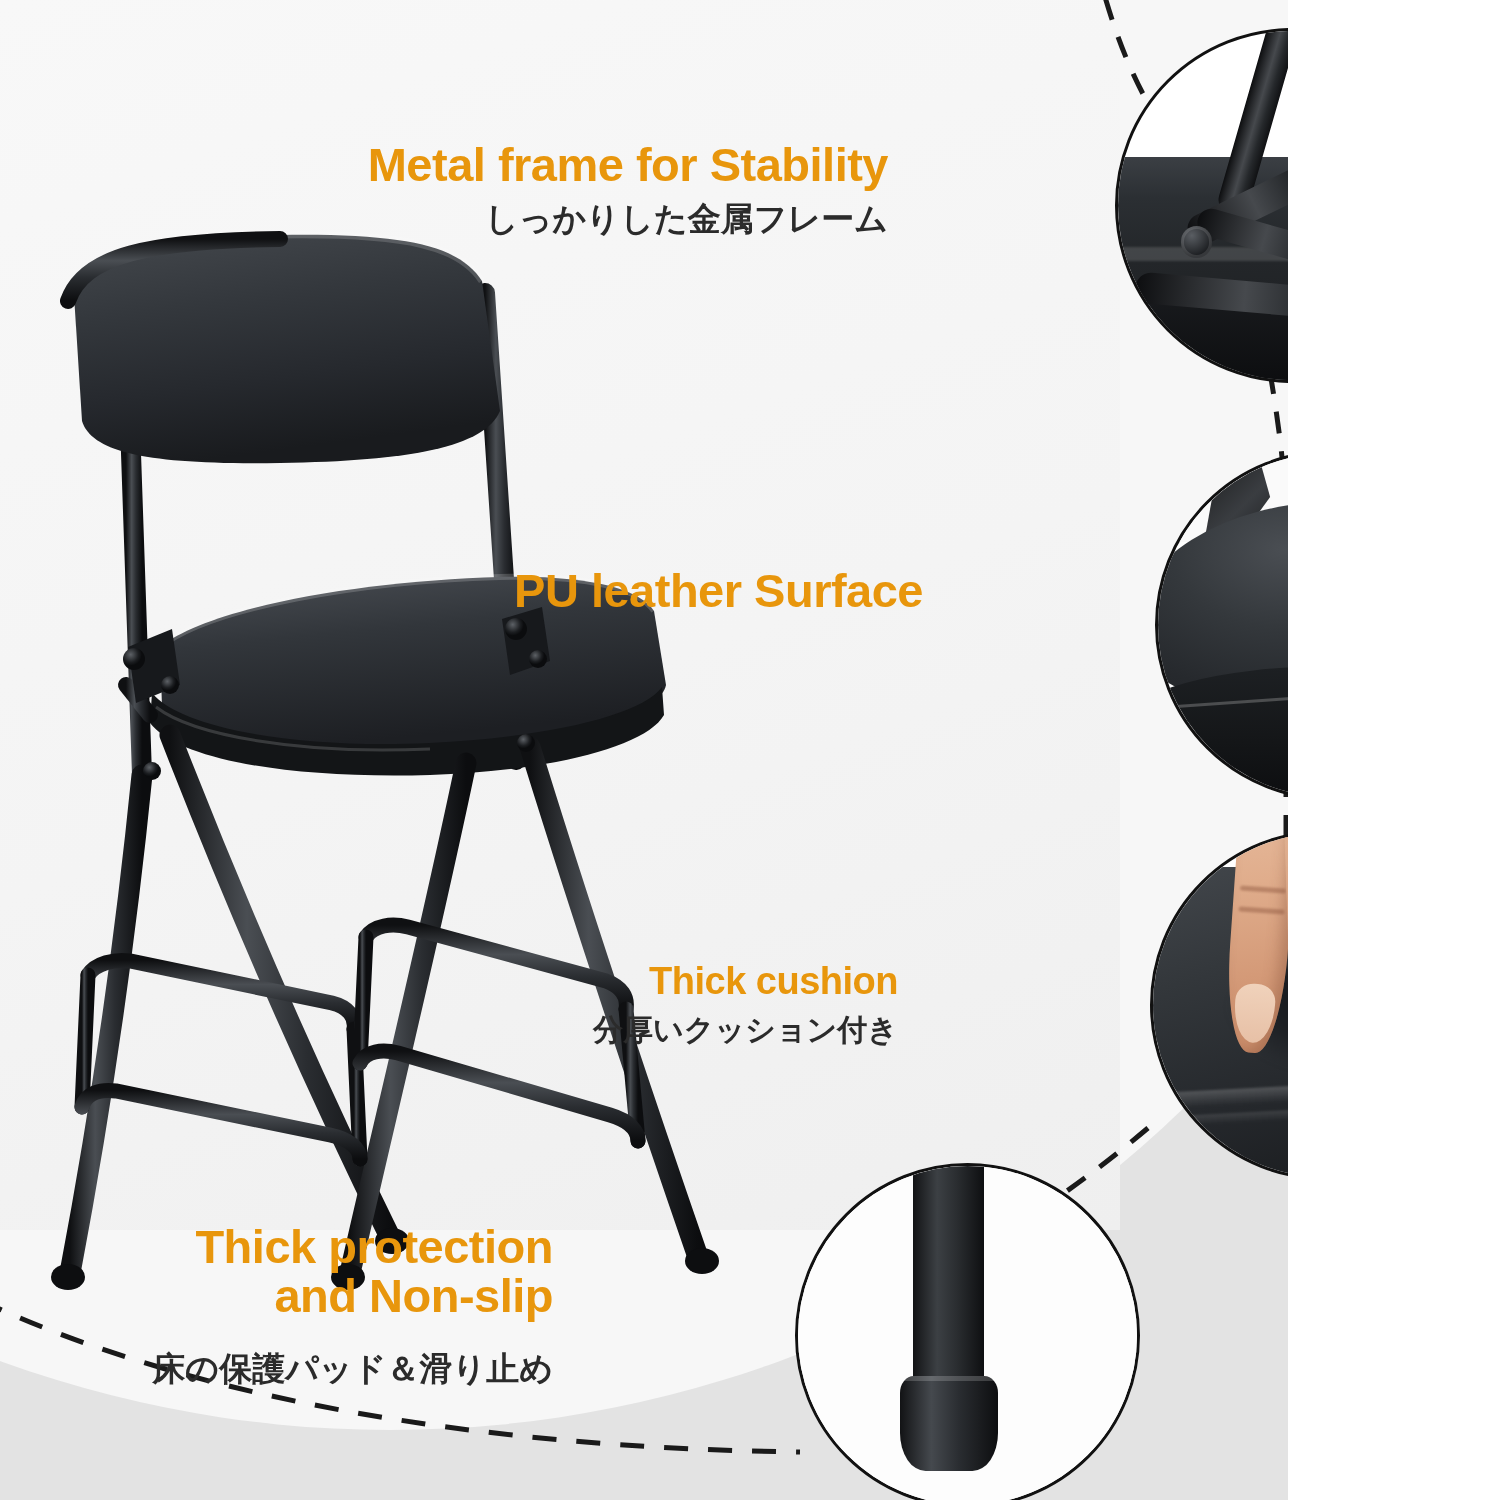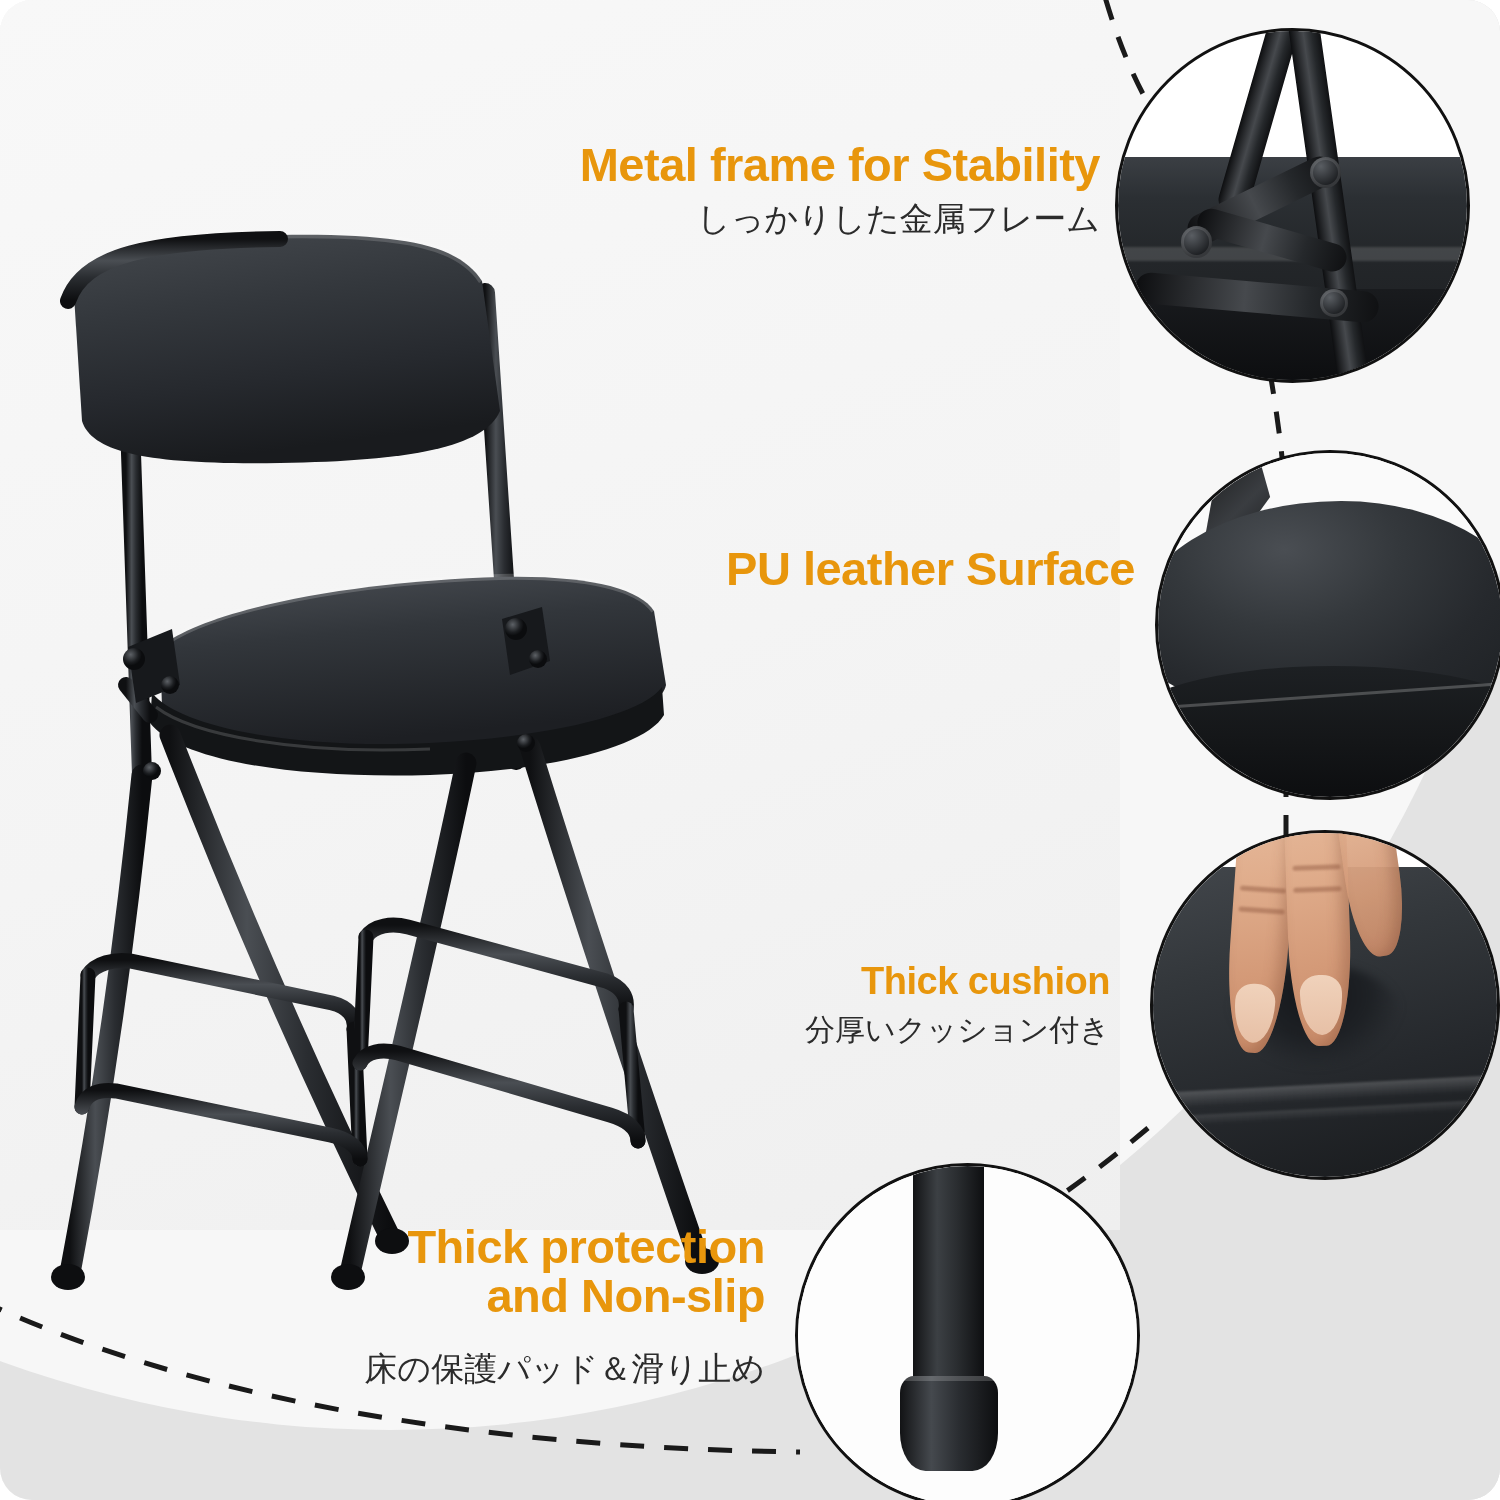--- a/index.html
+++ b/index.html
@@ -3,23 +3,22 @@
 <meta charset="utf-8">
 <style>
   html,body{margin:0;padding:0;}
   body{
     width:1500px;height:1500px;
     font-family:"Liberation Sans","DejaVu Sans",sans-serif;
     background:#ffffff;
     overflow:hidden;
   }
   #stage{
-    position:relative;width:1500px;height:1500px;overflow:hidden;
+    position:relative;width:1288px;height:1500px;overflow:hidden;
     background:#f6f6f6;
-    border-radius:32px;
   }
 
   
   .bg-gray-right{
     position:absolute;right:0;top:0;width:400px;height:1500px;
     background:#e3e3e3;
   }
   .bg-gray-bottom{
     position:absolute;left:0;bottom:0;width:1500px;height:330px;
     background:#e3e3e3;
@@ -38,28 +37,28 @@
   
   .arc-layer{position:absolute;left:0;top:0;width:1500px;height:1500px;pointer-events:none;}
 
   
   .feature-text{position:absolute;text-align:right;}
   .feature-en{
     color:#e8960c;font-weight:bold;letter-spacing:-0.5px;
     line-height:1.05;white-space:pre-line;
   }
   .feature-jp{
-    color:#2b2b2b;font-weight:400;margin-top:10px;line-height:1.2;
+    color:#2b2b2b;font-weight:700;margin-top:10px;line-height:1.2;
   }
 
   #f1{right:400px;top:140px;}
   #f1 .feature-en{font-size:47px;}
   #f1 .feature-jp{font-size:33px;}
 
-  #f2{right:365px;top:544px;}
+  #f2{right:365px;top:566px;}
   #f2 .feature-en{font-size:47px;}
   #f2 .feature-jp{font-size:33px;}
 
   #f3{right:390px;top:962px;}
   #f3 .feature-en{font-size:38px;}
   #f3 .feature-jp{font-size:30px;}
 
   #f4{right:735px;top:1222px;}
   #f4 .feature-en{font-size:47px;}
   #f4 .feature-jp{font-size:33px;margin-top:28px;}

